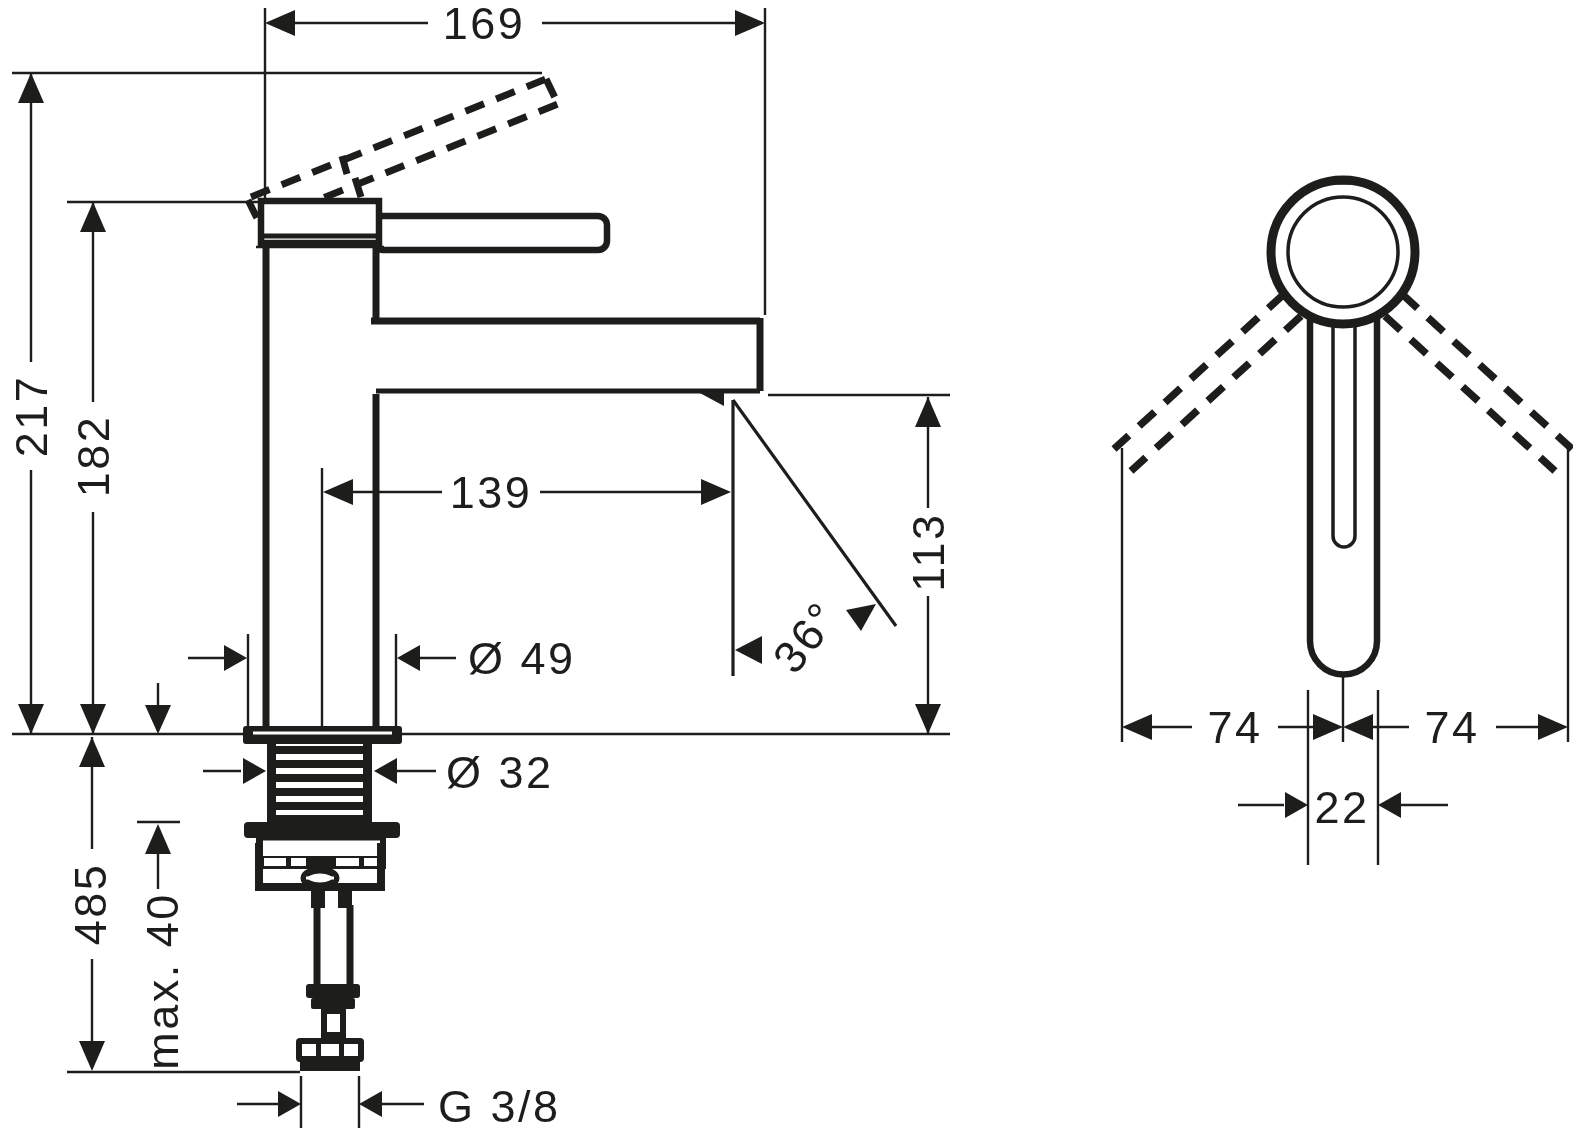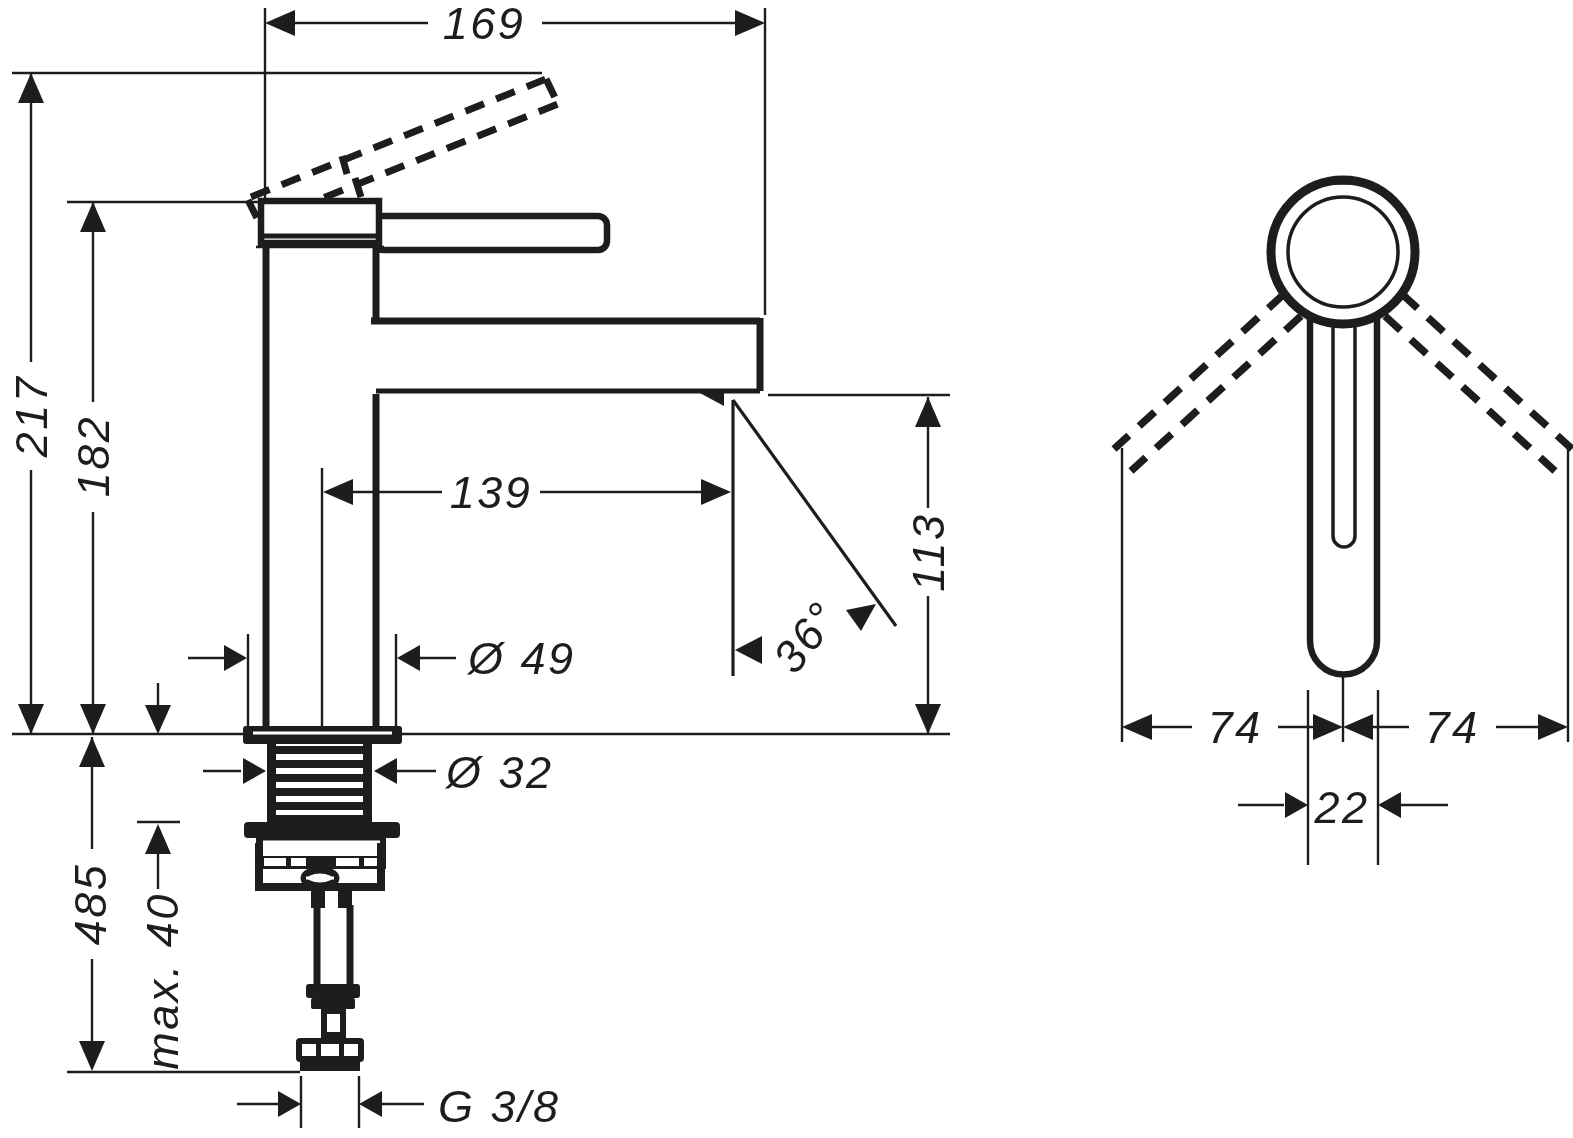--- a/index.html
+++ b/index.html
@@ -1,17 +1,17 @@
 <!DOCTYPE html>
 <html><head>
 <meta charset="utf-8">
 <style>
   html,body{margin:0;padding:0;background:#ffffff;}
   .stage{position:relative;width:1573px;height:1138px;background:#ffffff;overflow:hidden;
-         font-family:"Liberation Sans", sans-serif;font-style:italic;}
+         font-family:"Liberation Sans", sans-serif;}
   svg{display:block;}
   
   .ln{stroke:#1d1d1b;stroke-width:2.4;fill:none;}
   .ln3{stroke:#1d1d1b;stroke-width:3.2;fill:none;}
   .md{stroke:#1d1d1b;stroke-width:5;fill:none;}
   .tk{stroke:#1d1d1b;stroke-width:7;fill:none;}
   .tk65{stroke:#1d1d1b;stroke-width:6.5;fill:#ffffff;}
   .ar{fill:#1d1d1b;stroke:none;}
   .blk{fill:#1d1d1b;stroke:none;}
   .wht{fill:#ffffff;stroke:none;}

